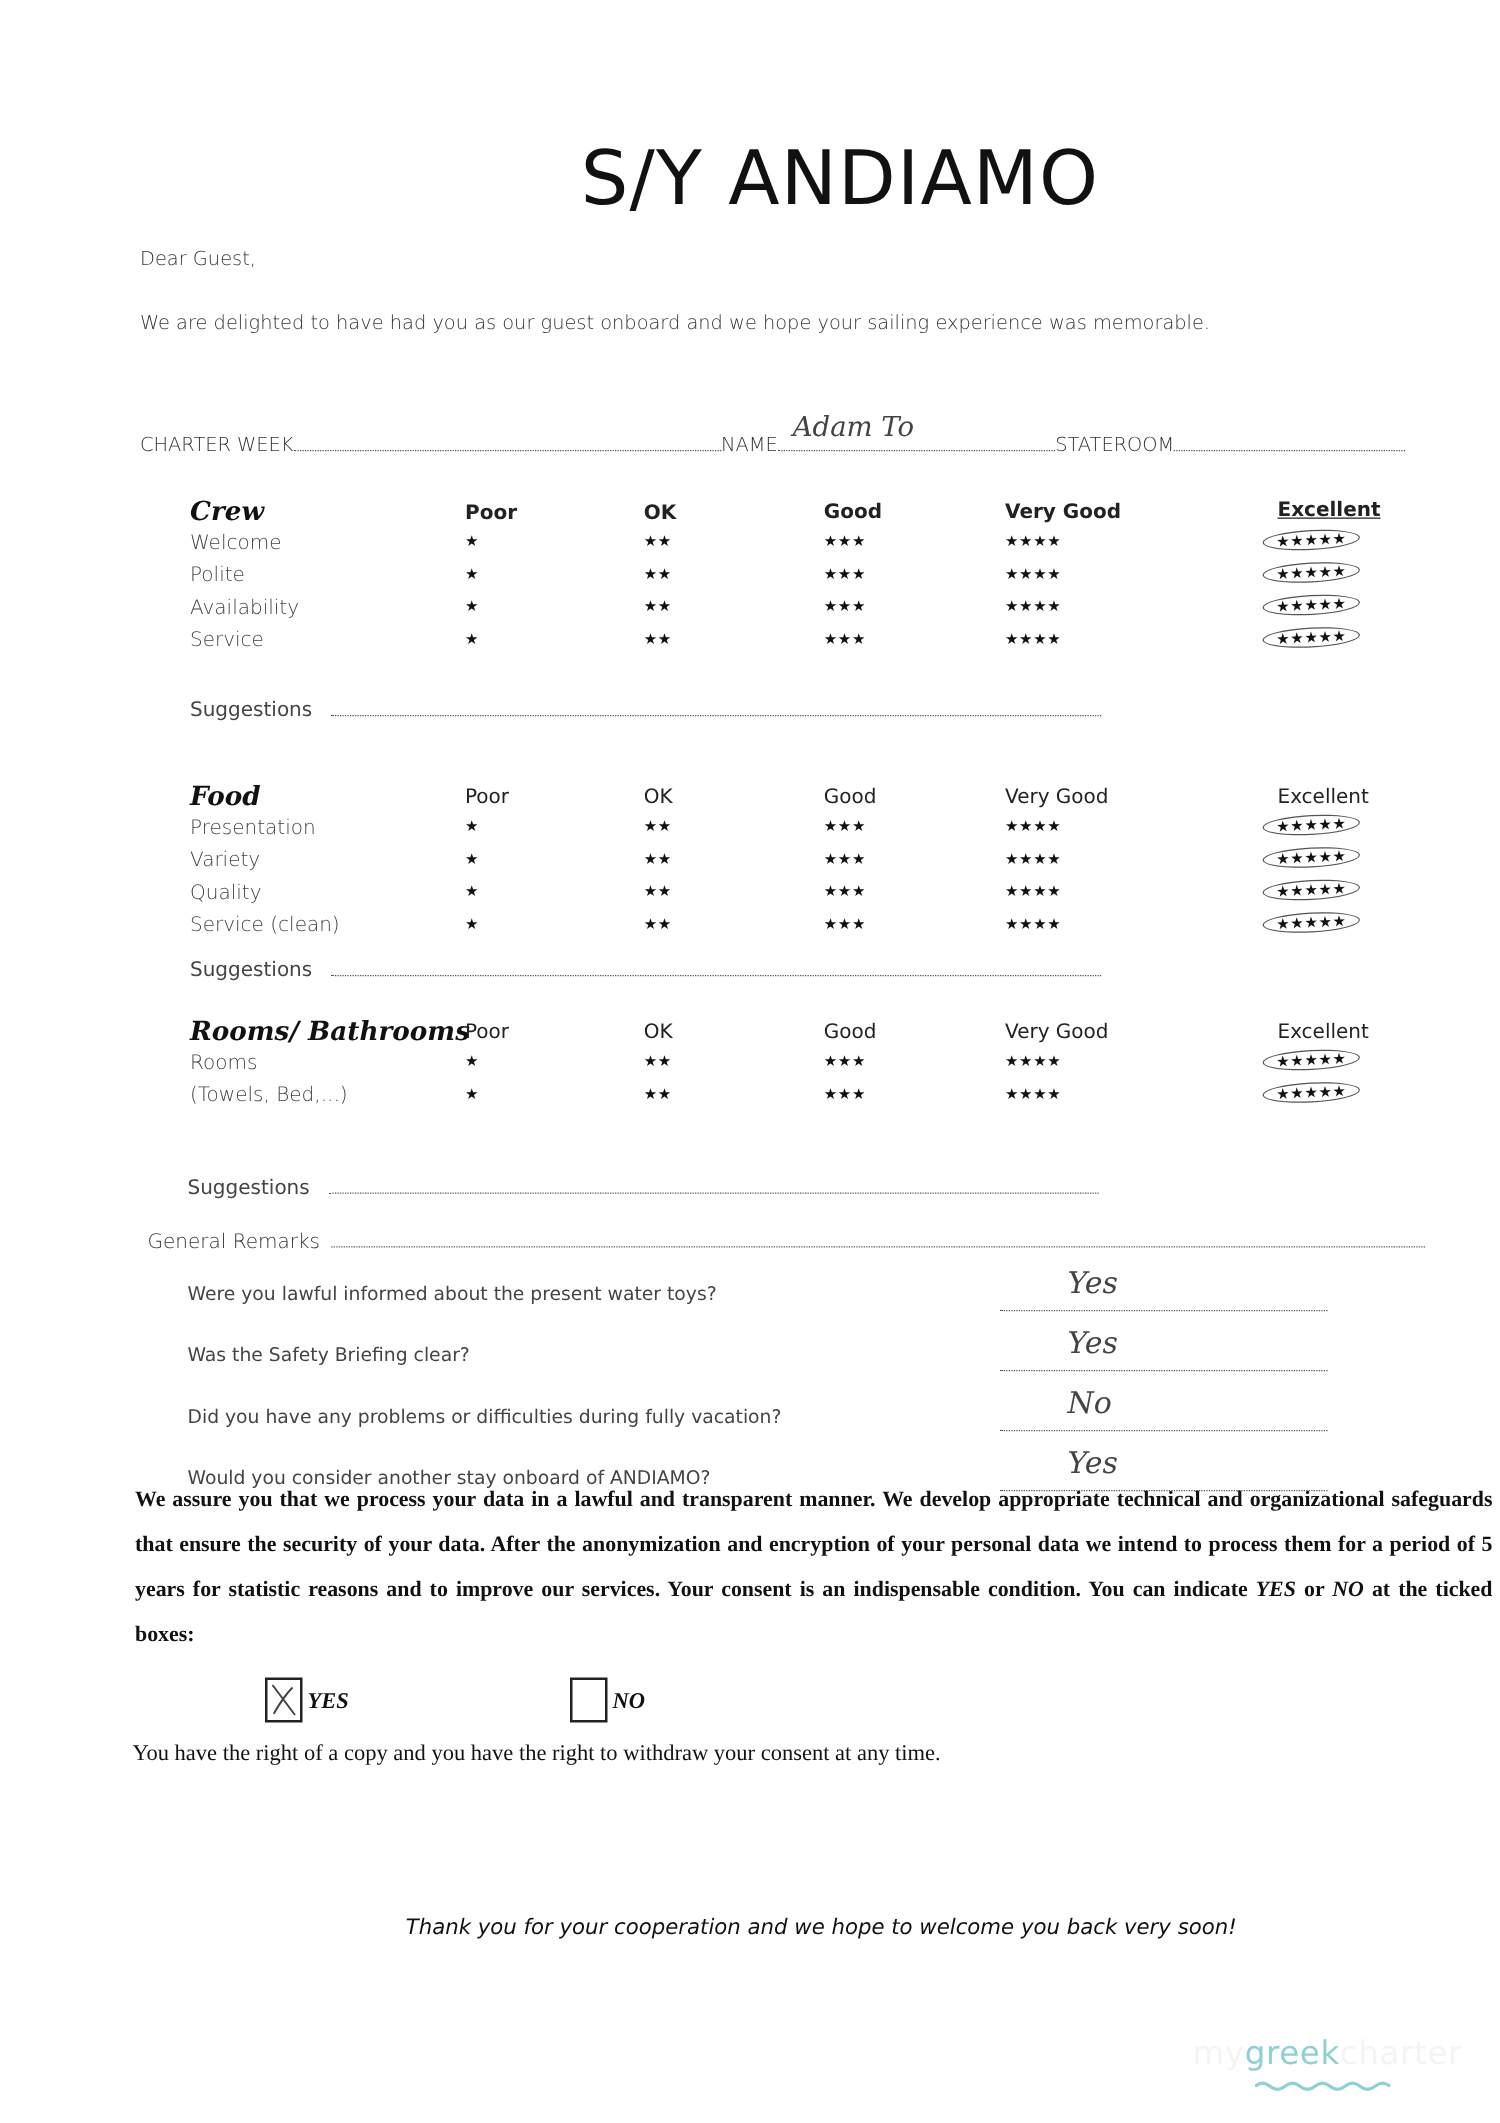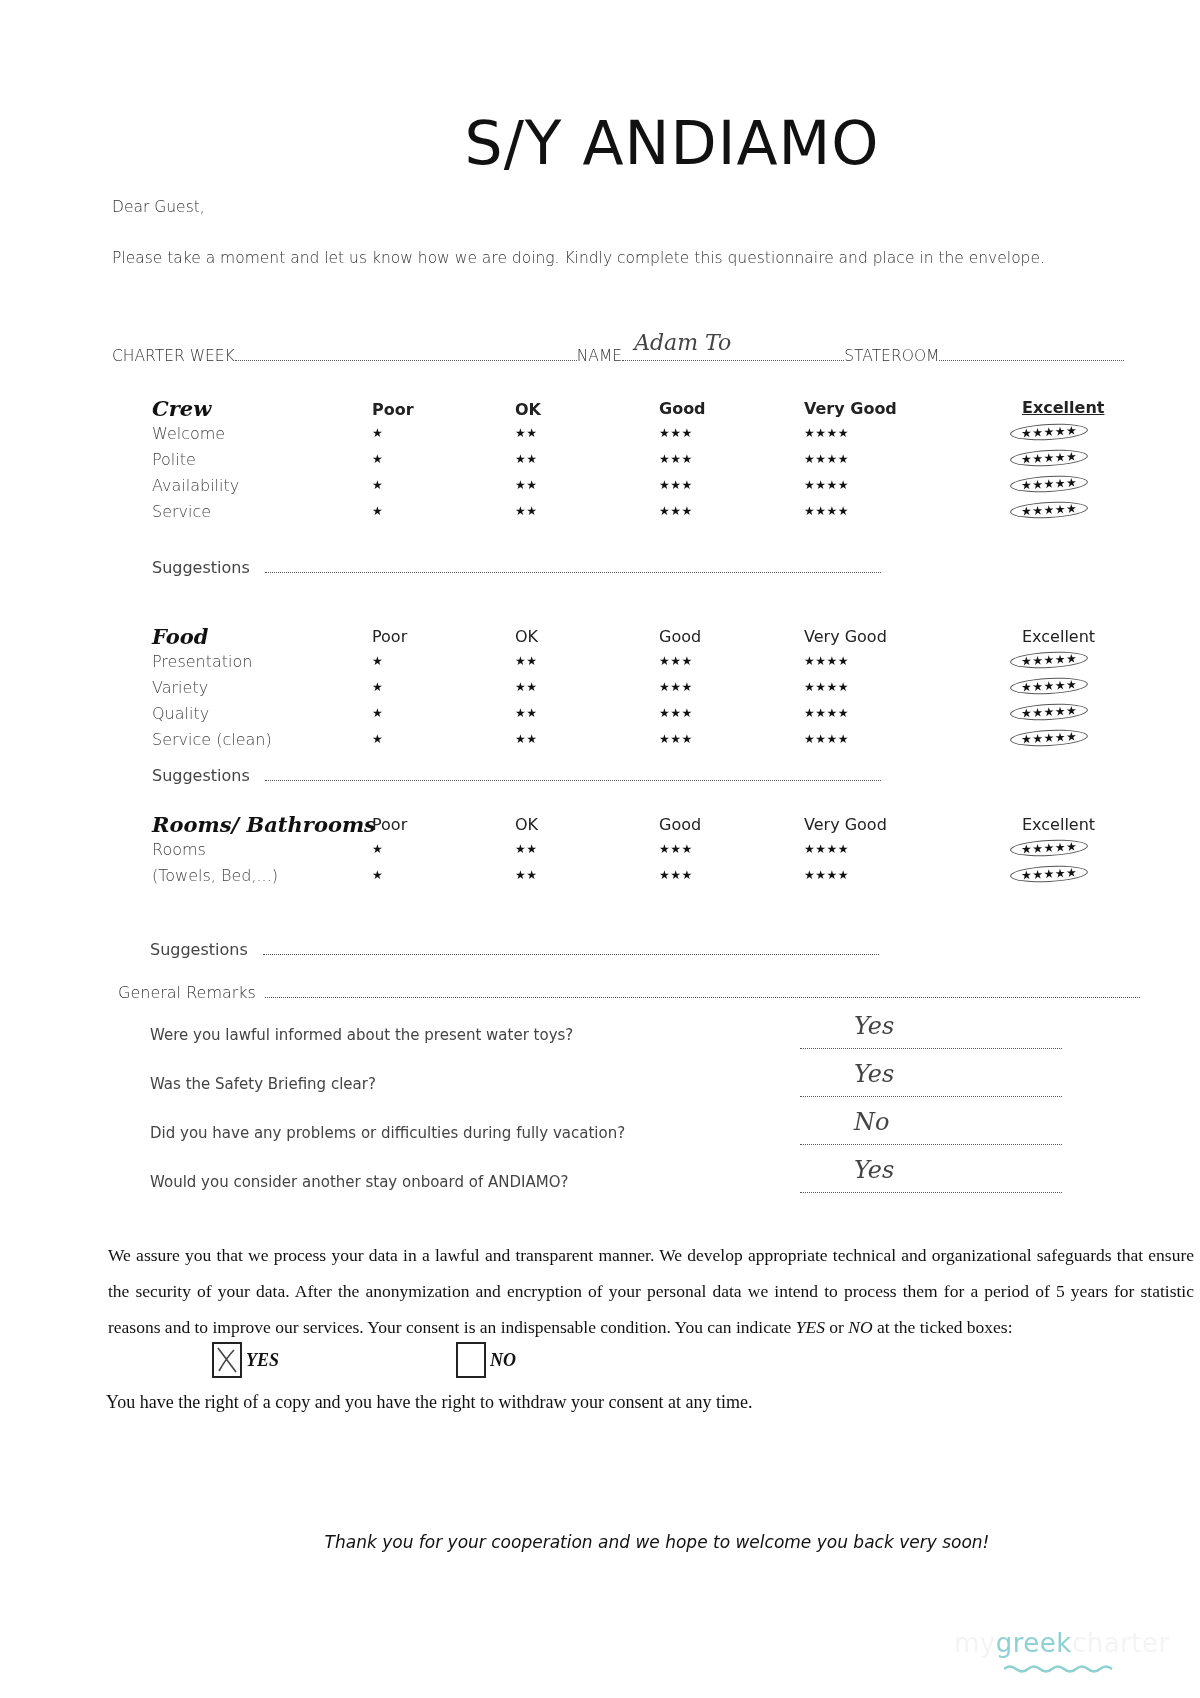--- a/index.html
+++ b/index.html
@@ -26,40 +26,40 @@
     .stars { font-size: 12px; color: #111; letter-spacing: 0.5px; }
     .hdr { font-size: 16px; color: #222; }
     .hdr.bold { font-weight: bold; }
     .lbl { font-size: 16px; color: #444; font-weight: 300; }
     .circled { display: inline-block; border: 1.5px solid #555; border-radius: 50%; padding: 0 10px; transform: rotate(-3deg); margin-left: -12px; }
     .sugg { position: absolute; white-space: nowrap; font-size: 16px; color: #444; }
     .gen { left: 86px; top: 983px; white-space: nowrap; font-size: 16px; color: #333; }
     .q { position: absolute; left: 150px; font-size: 15px; color: #444; white-space: nowrap; }
     .ans-line { position: absolute; left: 800px; width: 262px; border-bottom: 1.5px dotted #555; height: 26px; }
     .ans { position: absolute; left: 54px; top: -10px; }
-    .legal { left: 76px; top: 1237px; width: 1086px; font-family: "Liberation Serif", serif; font-size: 17.5px; color: #111; line-height: 36px; text-align: justify; }
+    .legal { left: 76px; top: 1181px; width: 1086px; font-family: "Liberation Serif", serif; font-size: 17.5px; color: #111; line-height: 36px; text-align: justify; font-weight: bold; }
     .consent { top: 1342px; font-family: "Liberation Serif", serif; font-weight: bold; font-style: italic; font-size: 18px; color: #111; display: flex; align-items: center; }
     .box { width: 26px; height: 32px; border: 2px solid #222; display: inline-block; margin-right: 4px; position: relative; }
     .xmark { position: absolute; left: 0; top: 0; width: 26px; height: 32px; }
     .rights { left: 74px; top: 1392px; font-family: "Liberation Serif", serif; font-size: 18px; color: #111; white-space: nowrap; }
     .thanks { left: 0; width: 1200px; top: 1532px; text-align: center; font-family: "DejaVu Sans", sans-serif; font-style: italic; font-size: 17px; color: #111; padding-left: 50px; box-sizing: border-box; }
     .wm { left: 922px; top: 1628px; font-family: "DejaVu Sans", sans-serif; font-size: 26px; letter-spacing: 0.5px; }
     .wm .w1 { color: #f4f4f4; }
     .wm .w2 { color: #8fd0d3; }
     .wm .w3 { color: #f4f4f4; }
   </style>
 </head>
 <body>
 
 <div class="abs title">S/Y ANDIAMO</div>
 
 <div class="abs sans intro">Dear Guest,</div>
 
 <div class="abs sans para">
-  <div>Please take a moment and let us know how we are doing. Kindly complete this questionnaire and place in the envelope.</div>
+  <div>We are delighted to have had you as our guest onboard and we hope your sailing experience was memorable.</div>
 </div>
 
 <div class="abs sans fields">
   <span>CHARTER WEEK</span><span class="dots" style="width:342px"></span><span>NAME</span><span class="dots" style="width:222px;position:relative"><span class="hand" style="position:absolute;left:12px;top:-16px;font-size:22px">Adam To</span></span><span>STATEROOM</span><span class="dots" style="width:185px"></span>
 </div>
 
 <div class="grid" style="top:396px">
   <div class="row" style="height:28px">
     <span class="c0 section-title">Crew</span>
     <span class="c1 hdr bold" style="top:4px">Poor</span>

